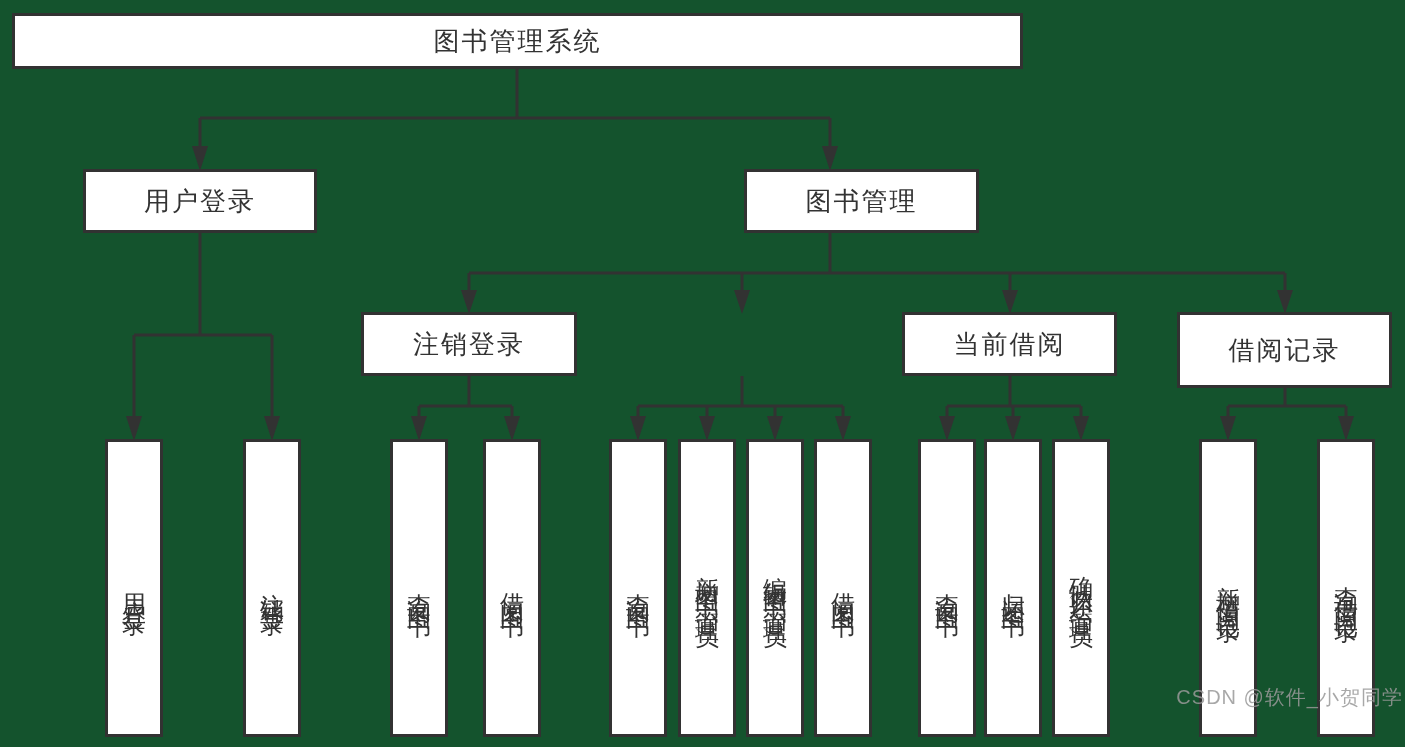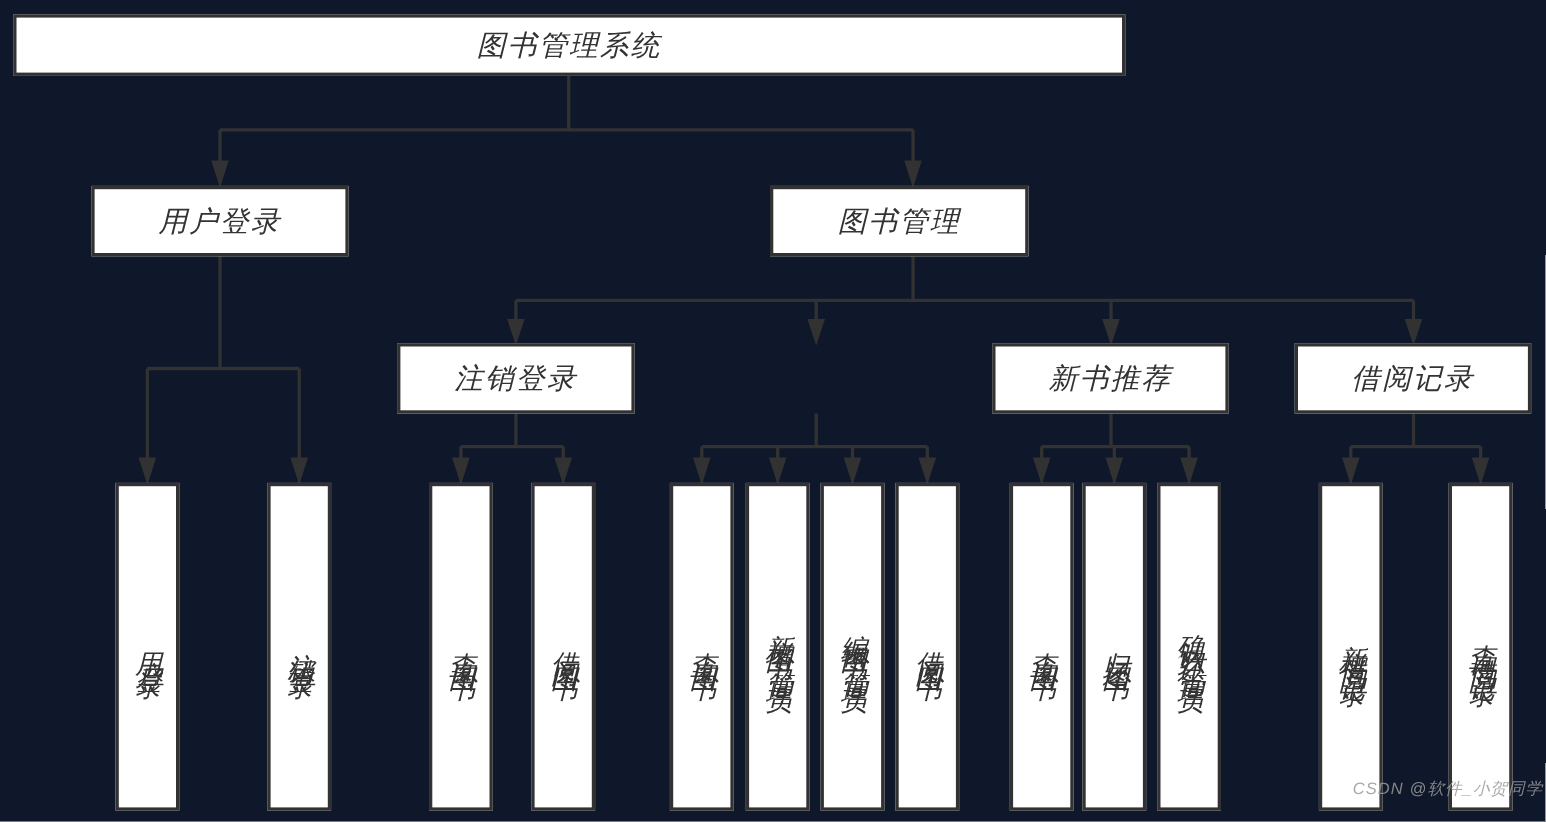--- a/index.html
+++ b/index.html
@@ -1,23 +1,22 @@
 <!DOCTYPE html>
 <html><head>
 <meta charset="utf-8">
 <style>
   html,body{margin:0;padding:0;background:#ffffff;}
   .stage{
     position:relative;
     width:1405px;height:747px;
-    background:#0f172a;
+    background:#14532d;
     font-family:"Liberation Sans","DejaVu Sans",sans-serif;
     color:#333333;
     overflow:hidden;
-    font-style:italic;
   }
   .connectors{position:absolute;left:0;top:0;pointer-events:none;}
   .node{
     position:absolute;
     box-sizing:border-box;
     border:3px solid #323232;
     background:#ffffff;
     display:flex;
     align-items:center;
     justify-content:center;
@@ -25,22 +24,22 @@
   }
   .node.h{font-size:26px;letter-spacing:2px;}
   .node.v{
     writing-mode:vertical-rl;
     text-orientation:mixed;
     font-size:24px;
     letter-spacing:7px;
   }
   .watermark{
     position:absolute;
-    top:708px;right:2px;
-    font-size:15px;
+    top:684px;right:2px;
+    font-size:20px;
     letter-spacing:1px;
     color:#999999;
     opacity:.85;
     white-space:nowrap;
   }
 </style>
 </head>
 <body>
 
 <div class="stage">
@@ -75,25 +74,25 @@
       <polygon points="1005,416 1021,416 1013,441"></polygon>
       <polygon points="1073,416 1089,416 1081,441"></polygon>
       <polygon points="1220,416 1236,416 1228,441"></polygon>
       <polygon points="1338,416 1354,416 1346,441"></polygon>
     </g>
   </svg>
 
   <div class="node h" style="left:12px;top:13px;width:1011px;height:56px">图书管理系统</div>
 
   <div class="node h" style="left:83px;top:169px;width:234px;height:64px">用户登录</div>
-  <div class="node h" style="left:700px;top:169px;width:235px;height:64px">图书管理</div>
+  <div class="node h" style="left:744px;top:169px;width:235px;height:64px">图书管理</div>
 
   <div class="node h" style="left:361px;top:312px;width:216px;height:64px">注销登录</div>
-  <div class="node h" style="left:902px;top:312px;width:215px;height:64px">新书推荐</div>
-  <div class="node h" style="left:1177px;top:312px;width:215px;height:64px">借阅记录</div>
+  <div class="node h" style="left:902px;top:312px;width:215px;height:64px">当前借阅</div>
+  <div class="node h" style="left:1177px;top:312px;width:215px;height:76px">借阅记录</div>
 
   <div class="node v" style="left:105px;top:439px;width:58px;height:298px">用户登录</div>
   <div class="node v" style="left:243px;top:439px;width:58px;height:298px">注销登录</div>
 
   <div class="node v" style="left:390px;top:439px;width:58px;height:298px">查询图书</div>
   <div class="node v" style="left:483px;top:439px;width:58px;height:298px">借阅图书</div>
 
   <div class="node v" style="left:609px;top:439px;width:58px;height:298px">查询图书</div>
   <div class="node v" style="left:678px;top:439px;width:58px;height:298px">新增图书（管理员）</div>
   <div class="node v" style="left:746px;top:439px;width:58px;height:298px">编辑图书（管理员）</div>

